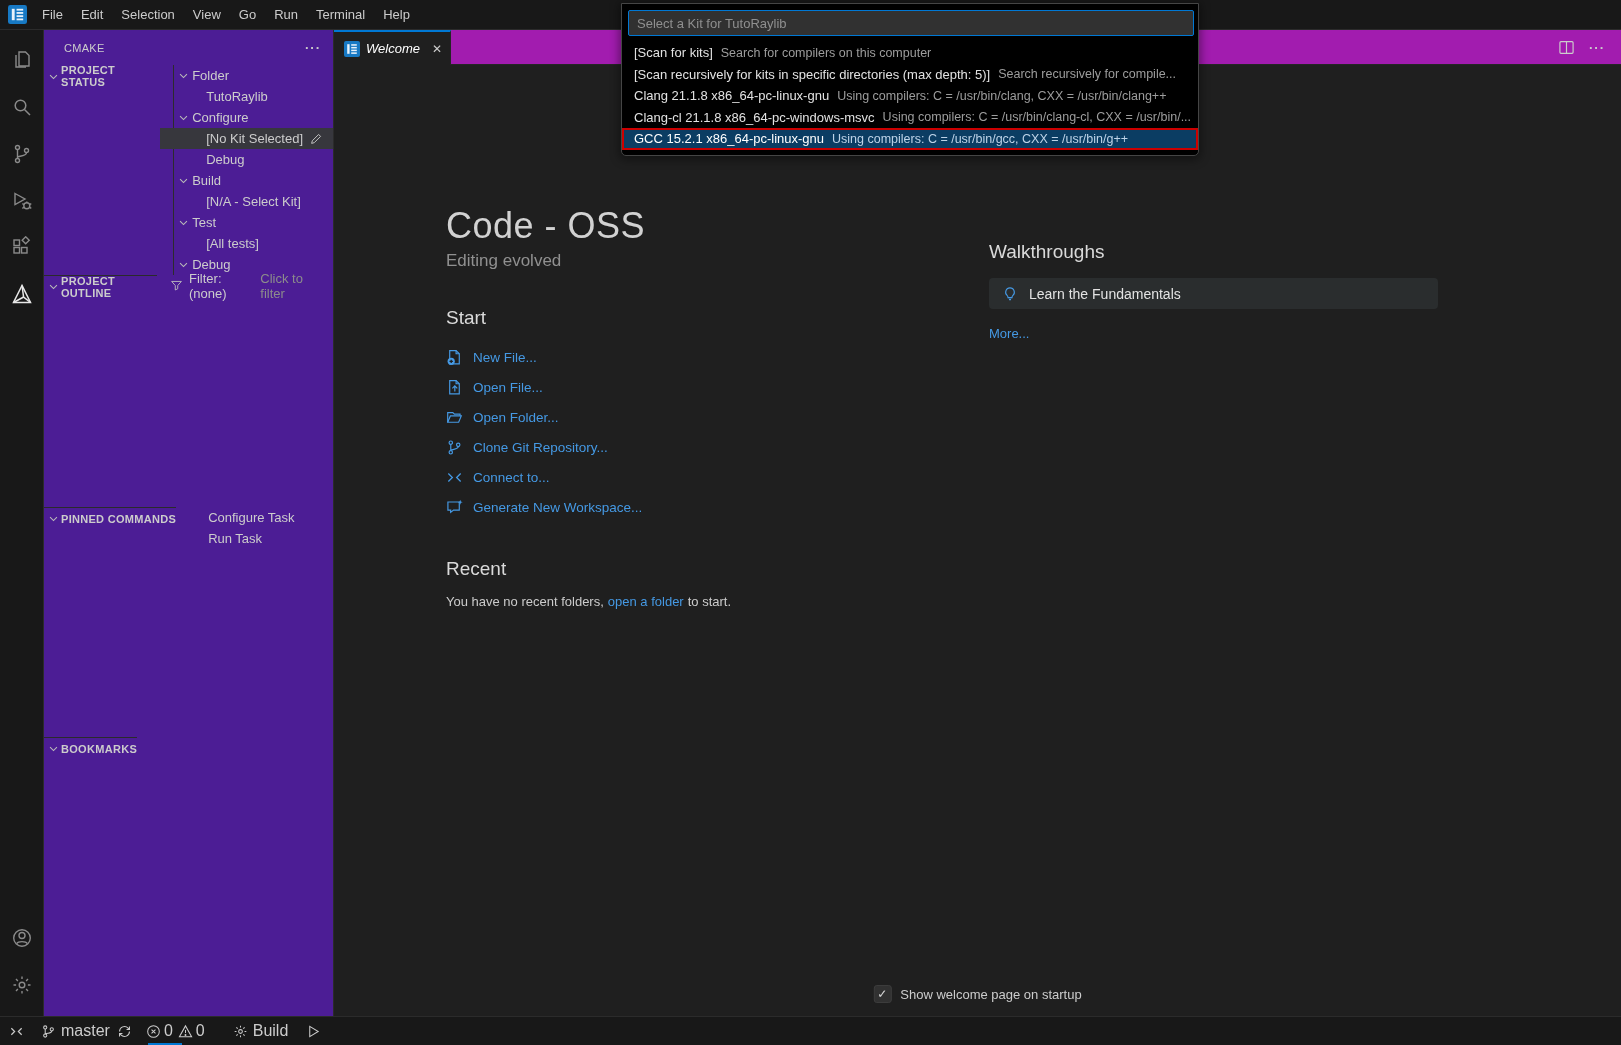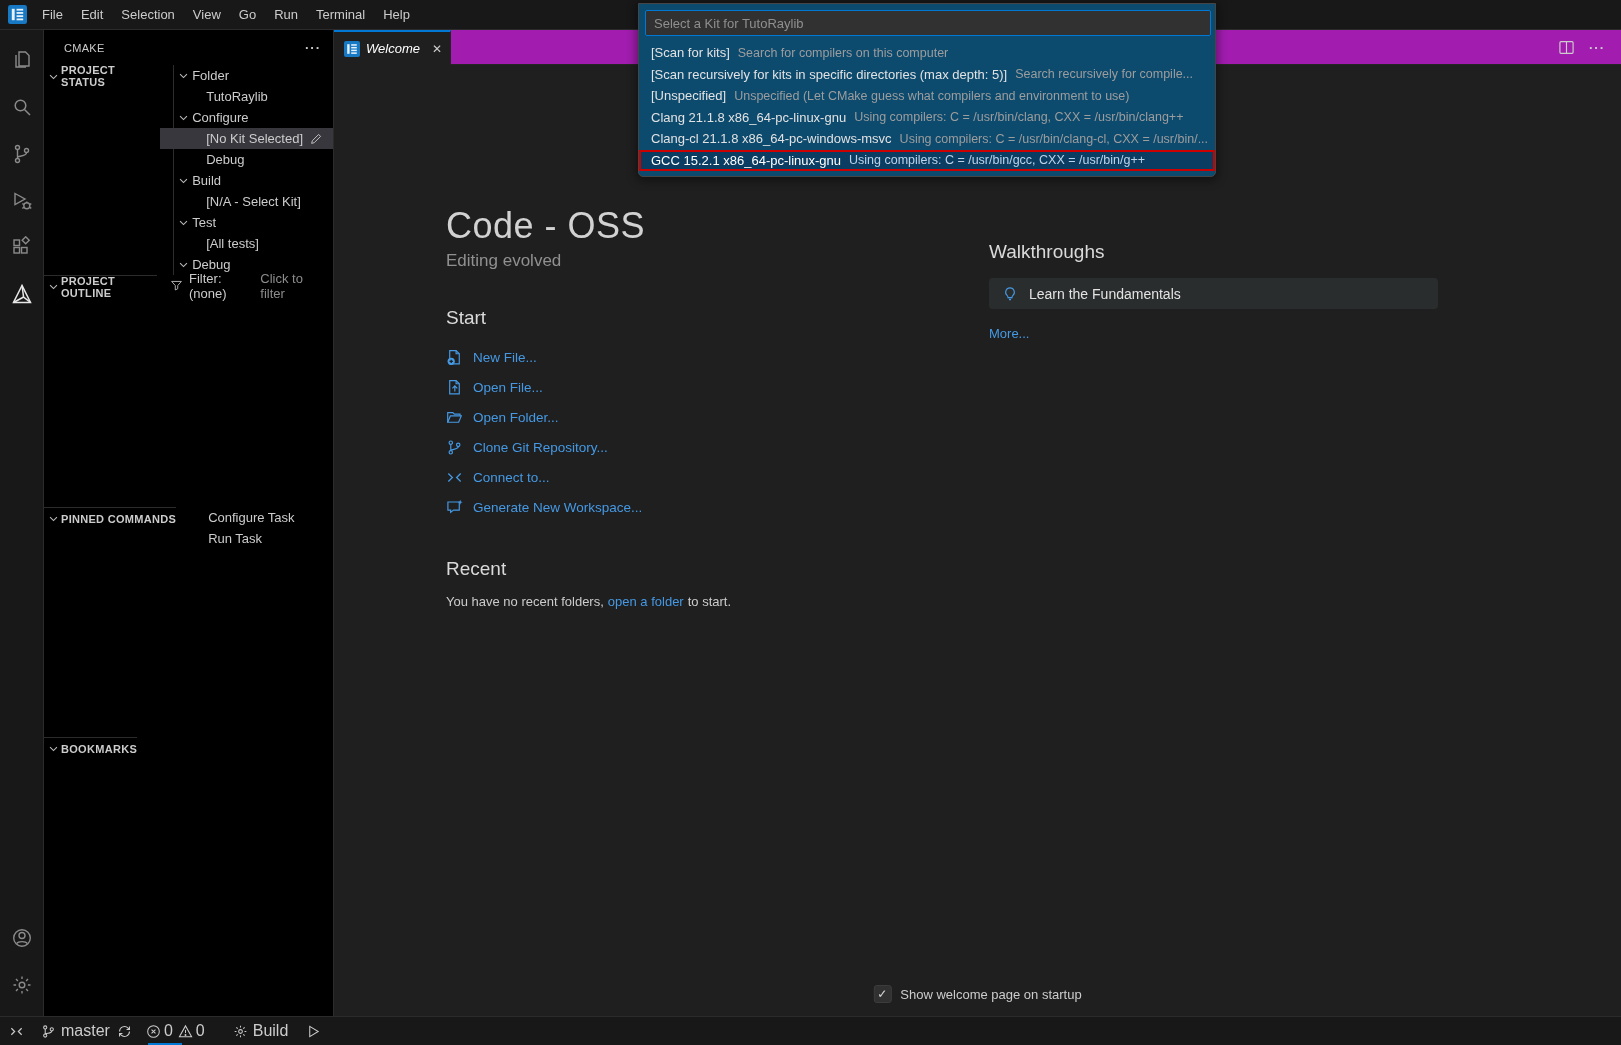--- a/index.html
+++ b/index.html
@@ -21,21 +21,21 @@
   .activitybar { width:44px; background:#181818; border-right:1px solid #2b2b2b;
                  display:flex; flex-direction:column; align-items:center; padding-top:6px; }
   .ab-group { display:flex; flex-direction:column; align-items:center; }
   .ab-spacer { flex:1; }
   .ab-icon { width:44px; height:47px; display:flex; align-items:center; justify-content:center;
              color:#8a8a8a; }
   .ab-icon.active { color:#e8e8e8; }
   .ab-bottom { padding-bottom:8px; }
 
   
-  .sidebar { width:290px; background:#000000; border-right:1px solid #2b2b2b;
+  .sidebar { width:290px; background:#4c1d95; border-right:1px solid #2b2b2b;
              display:flex; flex-direction:column; }
   .sidebar-header { height:35px; display:flex; align-items:center; padding:0 12px 0 20px; }
   .sidebar-title { font-size:11px; color:#cccccc; flex:1; letter-spacing:.3px; }
   .more-icon { color:#cccccc; font-weight:bold; letter-spacing:1px; cursor:pointer; }
   .section { display:flex; }
   .section-header { height:22px; display:flex; align-items:center; gap:2px; padding-left:4px;
                     font-size:11px; font-weight:bold; letter-spacing:.3px; border-top:1px solid #2b2b2b; }
   .section.first .section-header { border-top:none; }
   .sec-outline { height:232px; }
   .sec-pinned  { height:230px; }
@@ -93,21 +93,21 @@
   .statusbar { height:29px; background:#181818; border-top:1px solid #2b2b2b;
                display:flex; align-items:center; font-size:16px; color:#cccccc; position:relative; }
   .sb-item { display:flex; align-items:center; gap:5px; padding:0 7px; height:100%; cursor:pointer; }
   .sb-item.first { padding:0 10px 0 9px; }
   .sb-gap { gap:3px; }
   .sb-sub { margin-left:2px; }
   .sb-active-indicator { position:absolute; left:148px; bottom:0; width:34px; height:2px;
                          background:var(--accent_blue,#0078d4); }
 
   
-  .quickpick { position:absolute; left:638px; top:3px; width:578px; background:#0c4a6e;
+  .quickpick { position:absolute; left:621px; top:3px; width:578px; background:#000000;
                border:1px solid #454545; border-radius:0 0 5px 5px; z-index:50; padding-bottom:5px;
                box-shadow:0 2px 10px 2px rgba(0,0,0,.4); }
   .qp-input { display:block; width:566px; margin:6px; height:26px; background:#313131;
               border:1px solid var(--accent_blue,#0078d4); border-radius:2px; color:#e0e0e0;
               font:13px "Liberation Sans", sans-serif; padding:0 8px; outline:none; }
   .qp-input::placeholder { color:#8f8f8f; }
   .qp-row { height:21.5px; display:flex; align-items:center; padding:0 12px; white-space:nowrap;
             overflow:hidden; cursor:pointer; }
   .qp-label { color:#e2e2e2; }
   .qp-desc { color:#9d9d9d; margin-left:8px; font-size:12.5px; }
@@ -642,24 +642,20 @@
       <div class="qp-row">
         <span class="qp-label">[Scan for kits]</span>
         <span class="qp-desc">Search for compilers on this computer</span>
       </div>
 
       <div class="qp-row">
         <span class="qp-label">[Scan recursively for kits in specific directories (max depth: 5)]</span>
         <span class="qp-desc">Search recursively for compile...</span>
       </div>
 
-      <div class="qp-row">
-        <span class="qp-label">[Unspecified]</span>
-        <span class="qp-desc">Unspecified (Let CMake guess what compilers and environment to use)</span>
-      </div>
 
       <div class="qp-row">
         <span class="qp-label">Clang 21.1.8 x86_64-pc-linux-gnu</span>
         <span class="qp-desc">Using compilers: C = /usr/bin/clang, CXX = /usr/bin/clang++</span>
       </div>
 
       <div class="qp-row">
         <span class="qp-label">Clang-cl 21.1.8 x86_64-pc-windows-msvc</span>
         <span class="qp-desc">Using compilers: C = /usr/bin/clang-cl, CXX = /usr/bin/...</span>
       </div>

